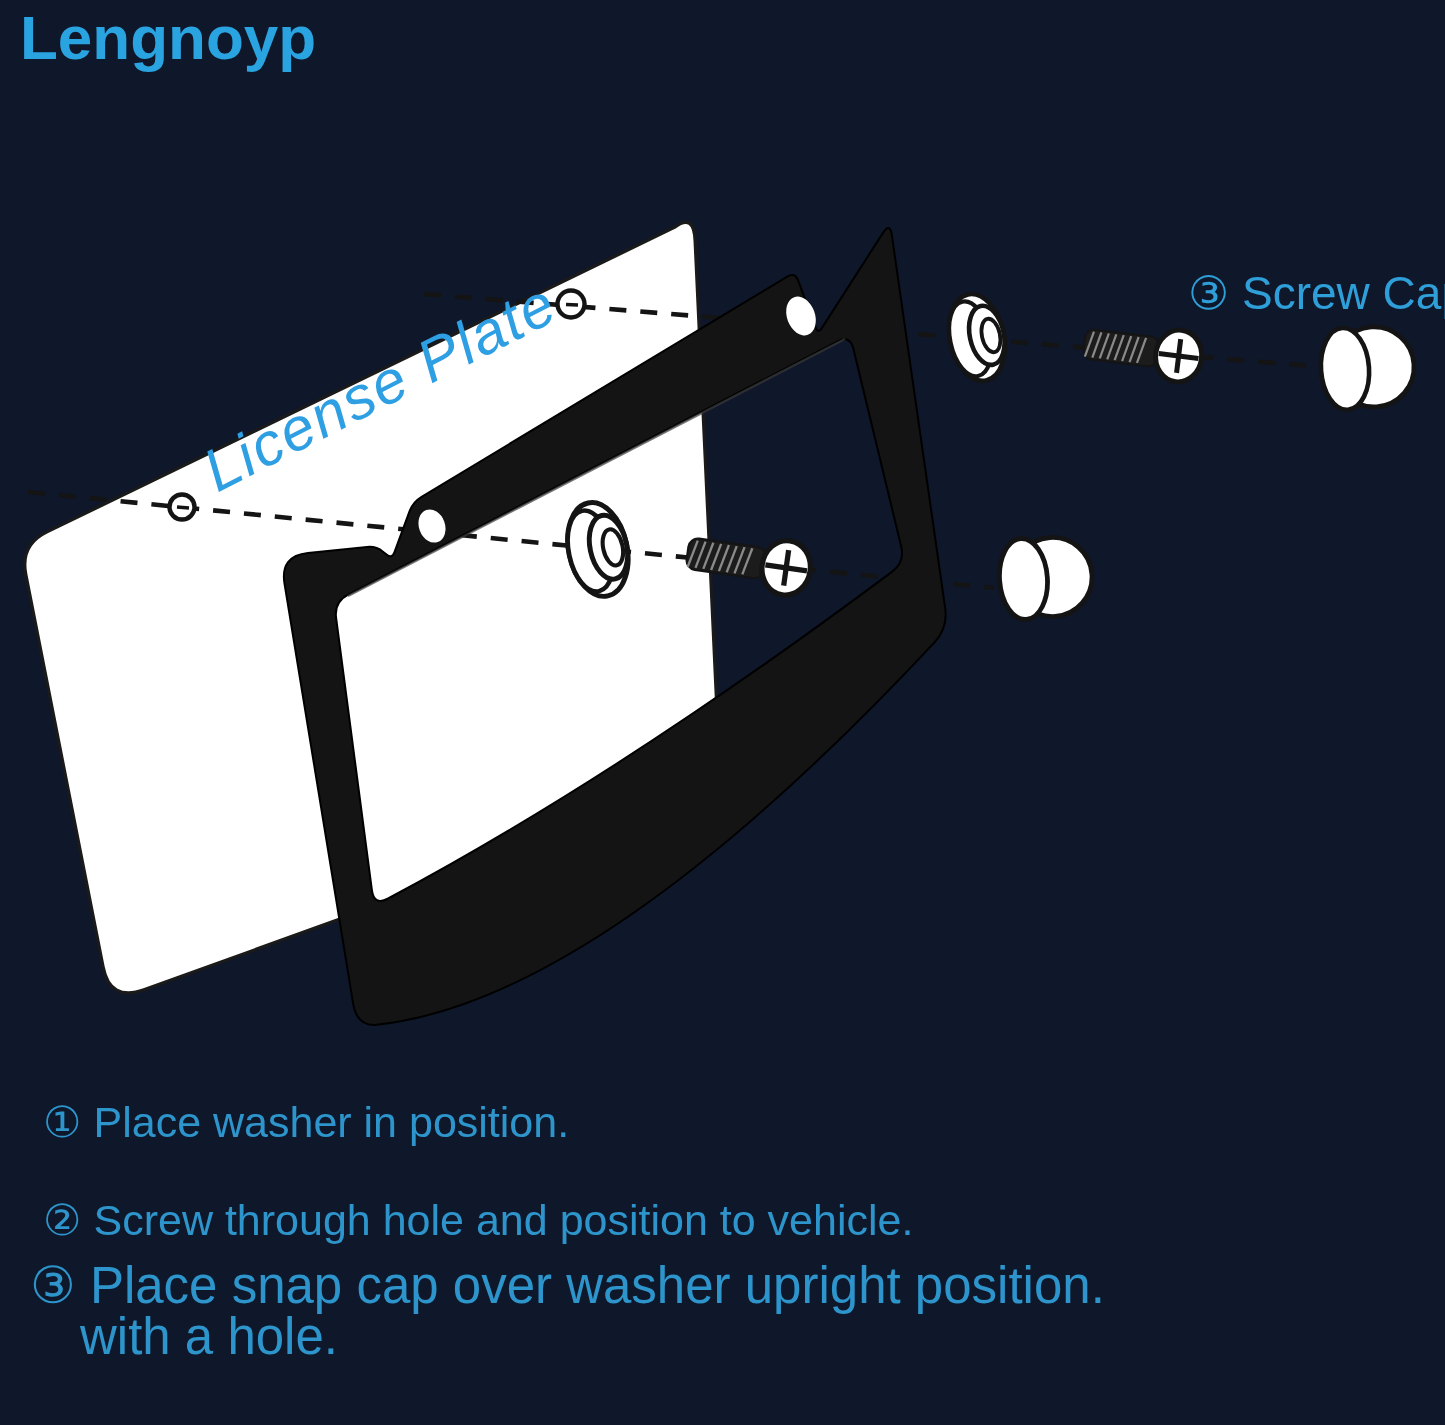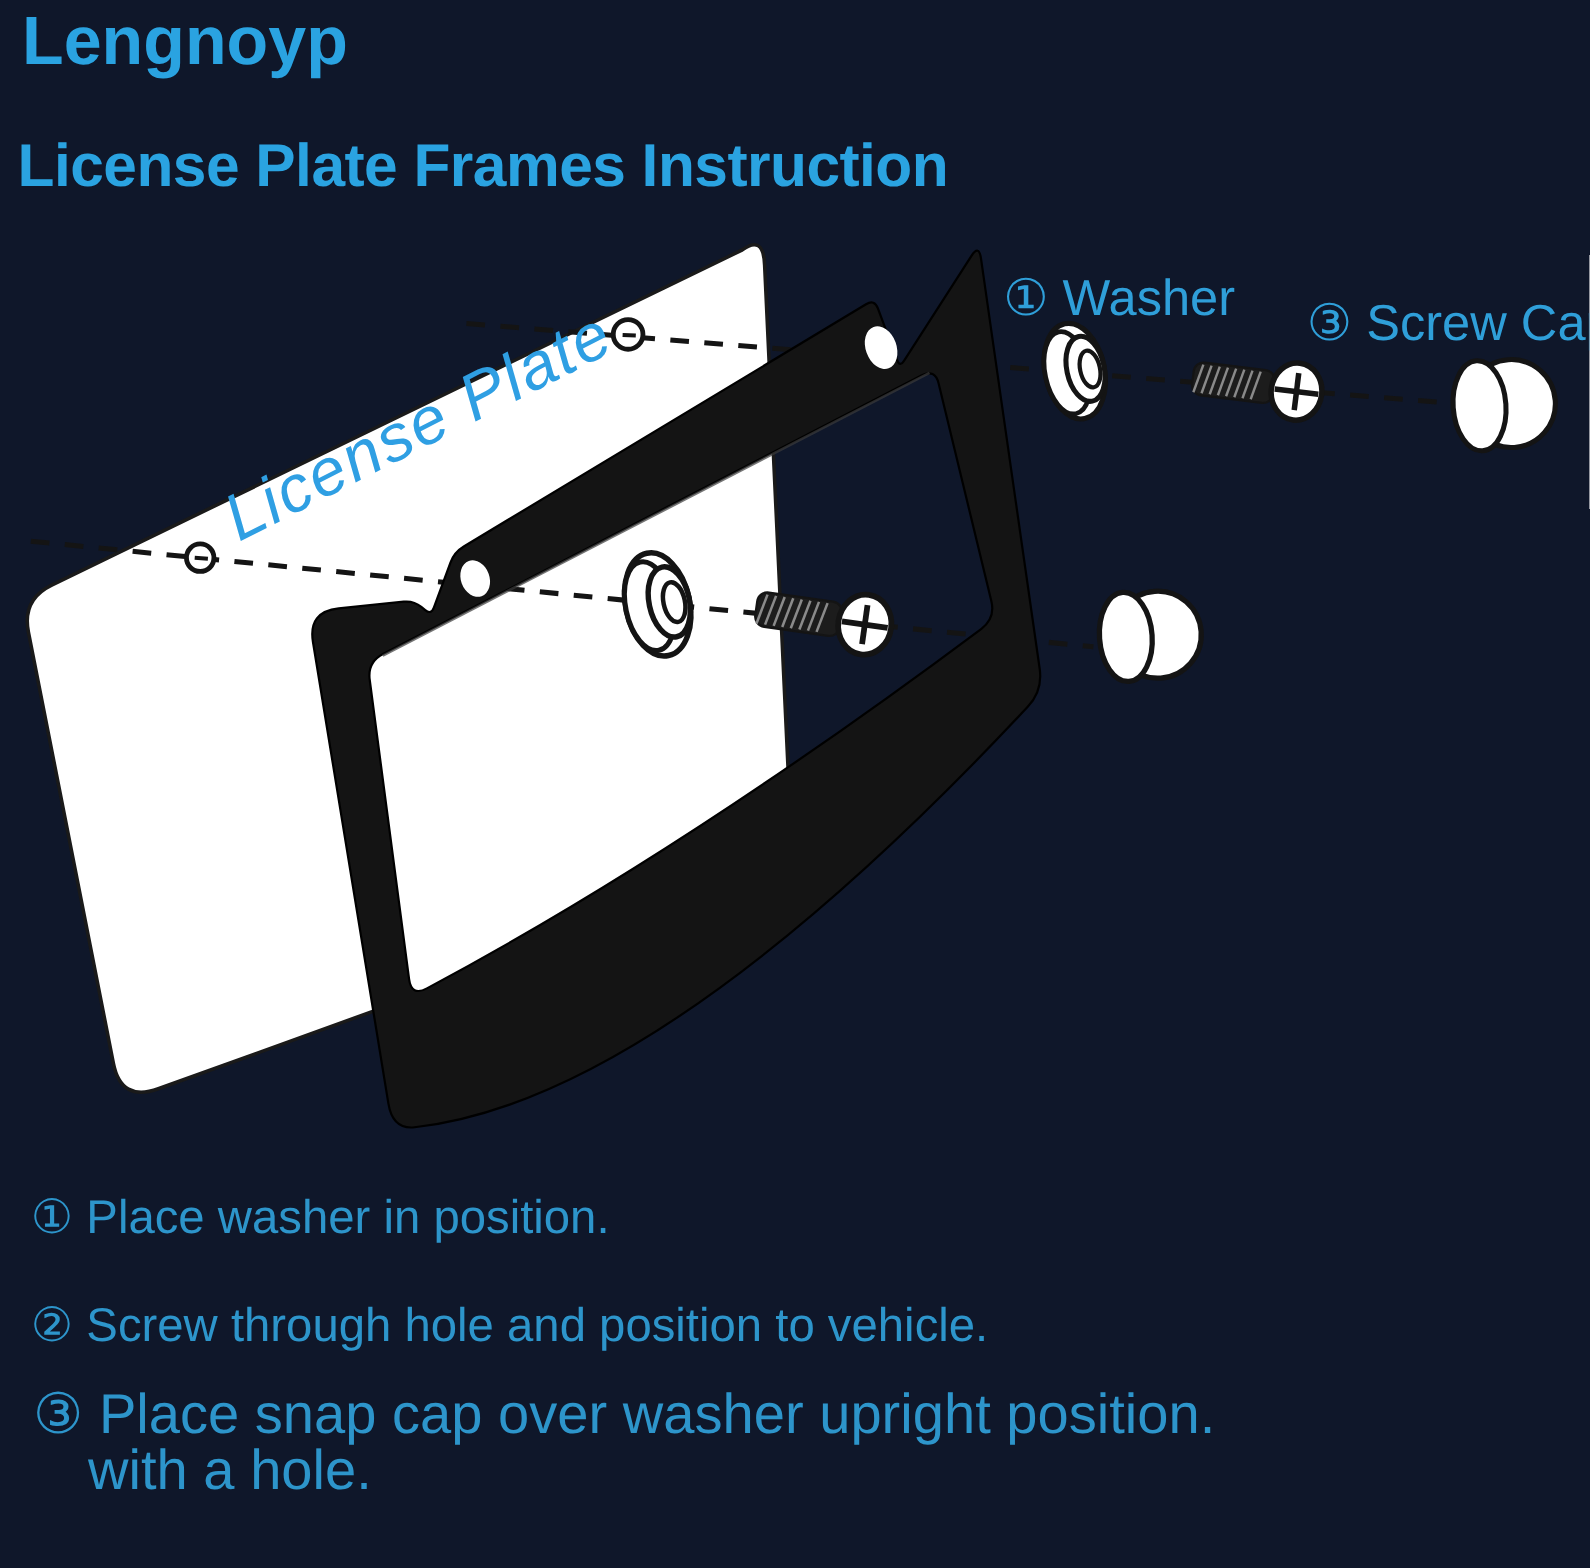--- a/index.html
+++ b/index.html
@@ -60,21 +60,21 @@
     transform-origin: 0 50%;
     letter-spacing: 2px;
   }
   .washer-label   { left: 912px;  top: 243px; }
   .cap-label      { left: 1188px; top: 266px; }
   .screw-label    { left: 1042px; top: 383px; }
   
   .step {
     position: absolute;
     left: 28px;
-    margin: 0;
+    margin: 15px;
     font-size: 43px;
     color: #2d95cb;
     white-space: nowrap;
   }
   .step1 { top: 1082px; }
   .step2 { top: 1180px; }
   .step3 { position: absolute; left: 30px; top: 1260px; }
   .step3 p {
     margin: 0;
     font-size: 51px;
@@ -84,21 +84,20 @@
   }
   .step3 .l1 { padding-left: 34px; }
   .step3 .l2 { padding-left: 50px; }
 </style>
 </head>
 <body>
 
 <div class="stage">
 
   <h1 class="brand-title">Lengnoyp</h1>
-  <h2 class="page-title">License Plate Frames Instruction</h2>
 
   <svg class="diagram-svg" viewBox="0 0 1445 1425" aria-hidden="true">
 
     <g>
       <path d="M 47 531.9
                L 674.8 227.2 Q 694 213 695.1 241
                L 718.8 750 Q 720 782 689.9 792.8
                L 143.9 989.8 Q 110 1002 103.1 966.7
                L 25.8 574.4 Q 20 545 47 531.9 Z" fill="#ffffff" stroke="#1a1a1a" stroke-width="3.2"></path>
     </g>
@@ -193,21 +192,20 @@
       <line x1="33" y1="-16" x2="33" y2="18" stroke="#141414" stroke-width="5"></line>
     </g>
 
     <g transform="translate(1358,368) rotate(-4)">
       <circle cx="16" cy="0" r="40" fill="#ffffff" stroke="#141414" stroke-width="4.6"></circle>
       <ellipse cx="-13" cy="0" rx="24" ry="41" fill="#ffffff" stroke="#141414" stroke-width="4.6"></ellipse>
     </g>
   </svg>
 
   <div class="lbl plate-label">License Plate</div>
-  <div class="lbl washer-label">① Washer</div>
   <div class="lbl cap-label">③ Screw Cap</div>
 
   <div>
     <p class="step step1">① Place washer in position.</p>
     <p class="step step2">② Screw through hole and position to vehicle.</p>
     <div class="step3">
       <p class="l0">③ Place snap cap over washer upright position.</p>
       <p class="l2">with a hole.</p>
     </div>
   </div>

